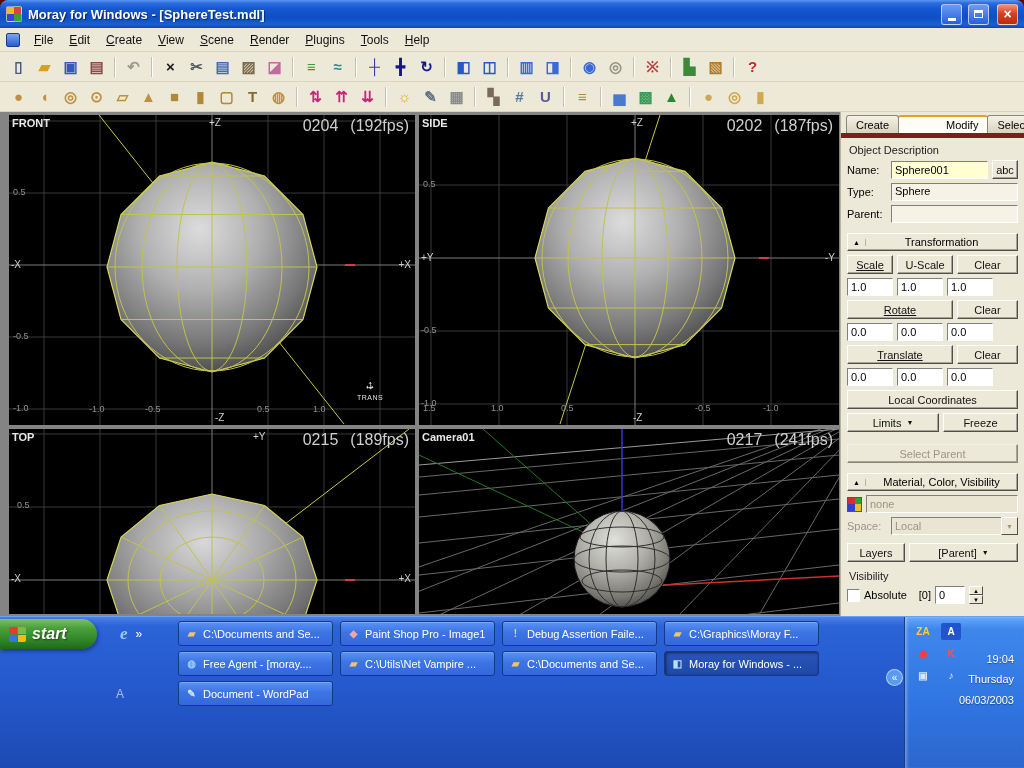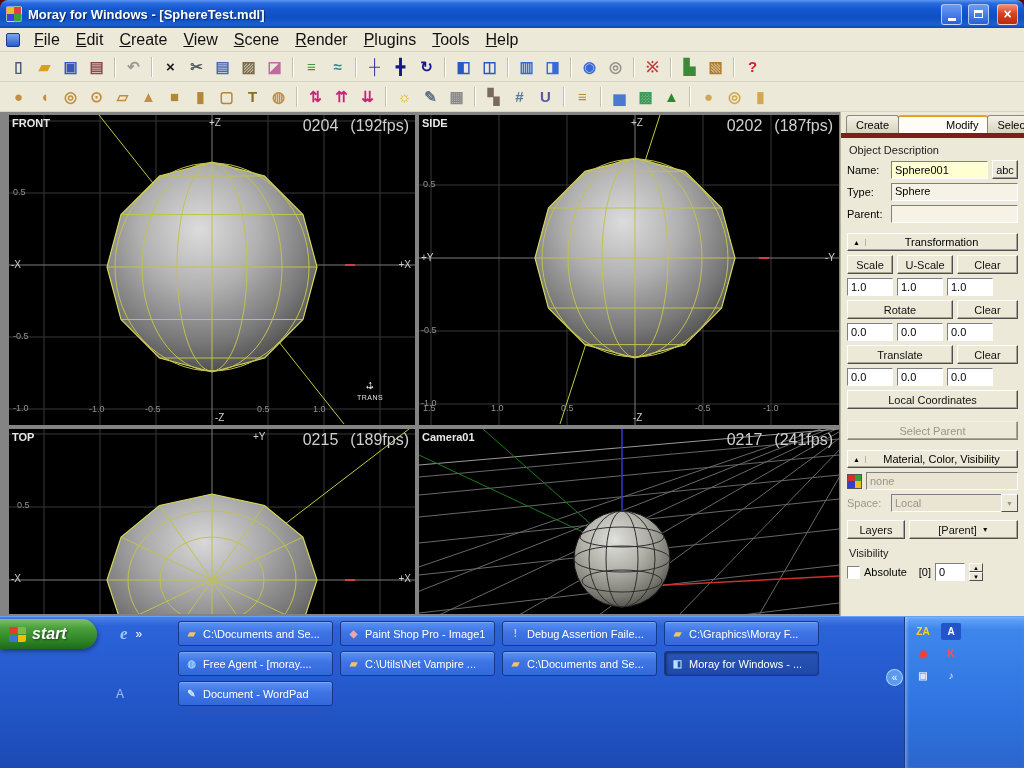--- a/index.html
+++ b/index.html
@@ -15,21 +15,21 @@
     background:conic-gradient(#e04040 0 25%,#3aa03a 25% 50%,#4040e0 50% 75%,#e8c020 75% 100%);border:1px solid #ffffff70;}
   .title-text{flex:1;color:#fff;font-weight:bold;font-size:13px;text-shadow:1px 1px 1px #00000088;white-space:nowrap;overflow:hidden;}
   .wbtn{width:21px;height:21px;border-radius:3px;border:1px solid #ffffff99;display:flex;align-items:center;justify-content:center;color:#fff;flex:none;}
   .wbtn.min,.wbtn.rest{background:linear-gradient(#6a9cf5,#2a60d8);}
   .wbtn.close{background:linear-gradient(#f09078,#d8421f 45%,#b82c10);font-size:14px;font-weight:bold;margin-left:2px;}
   .min-glyph{width:8px;height:3px;background:#fff;margin-top:10px;}
   .rest-glyph{width:9px;height:8px;border:1px solid #fff;border-top-width:3px;}
 
   .menubar{height:24px;background:#ece9d8;display:flex;align-items:center;padding-left:4px;border-bottom:1px solid #d8d4c0;}
   .mdi-icon{width:14px;height:14px;background:linear-gradient(#7aa6ee,#2b5ccc);border:1px solid #1a3c8c;border-radius:2px;margin:0 6px 0 2px;flex:none;}
-  .menu-item{display:inline-block;padding:3px 8px;font-size:16px;background:none;border:none;font-family:inherit;color:#111;}
+  .menu-item{display:inline-block;padding:3px 8px;font-size:12px;background:none;border:none;font-family:inherit;color:#111;}
   .menu-item::first-letter{text-decoration:underline;}
 
   .toolbar{height:30px;background:#ece9d8;display:flex;align-items:center;padding-left:6px;gap:1px;border-bottom:1px solid #d8d4c0;}
   .ticon{width:25px;height:25px;display:inline-flex;align-items:center;justify-content:center;font-size:15px;line-height:1;
     background:transparent;border:1px solid transparent;border-radius:2px;font-family:inherit;font-weight:bold;}
   .tsep{width:2px;height:20px;margin:0 4px;border-left:1px solid #c4c0ac;border-right:1px solid #ffffff;}
 
   
   .workspace{position:absolute;left:0;top:112px;width:840px;height:504px;background:#848484;}
   .viewport{position:absolute;background:#000;overflow:hidden;}
@@ -59,21 +59,21 @@
   .prow{display:flex;align-items:center;gap:4px;margin:4px 6px 0;}
   .lbl{width:40px;flex:none;}
   .lbl.dis,.dis{color:#9a9588;}
   .field{height:18px;border:1px solid;border-color:#808080 #fff #fff #808080;background:#fff;font-size:11px;padding:1px 3px;font-family:inherit;}
   .field.grow{flex:1;min-width:0;}
   .field.yellow{background:#ffffd2;}
   .field.flat{background:#f6f3e6;}
   .field.disfield{background:#e9e5d2;color:#9a9588;display:flex;align-items:center;}
   .btn{height:19px;background:#ece9d8;border:1px solid;border-color:#ffffff #4f4f4f #4f4f4f #ffffff;box-shadow:inset -1px -1px 0 #a8a494;
     font-size:11px;display:inline-flex;align-items:center;justify-content:center;font-family:inherit;padding:0 4px;color:#111;}
-  .btn.u{}
+  .btn.u{text-decoration:underline;}
   .btn.grow{flex:1;}
   .btn.disabled{color:#9a9588;border-color:#f4f2e8 #8a8878 #8a8878 #f4f2e8;}
   .btn .darr{font-size:7px;margin-left:5px;}
   .rollup{display:flex;align-items:center;margin:10px 6px 0;height:18px;background:#ece9d8;border:1px solid;
     border-color:#ffffff #4f4f4f #4f4f4f #ffffff;box-shadow:inset -1px -1px 0 #a8a494;}
   .rollup .arr{width:18px;text-align:center;font-size:7px;border-right:1px solid #b8b4a4;}
   .rollup .ttl{flex:1;text-align:center;}
   input.num{width:46px;}
   .mat-chip{width:15px;height:15px;flex:none;display:grid;grid-template-columns:1fr 1fr;grid-template-rows:1fr 1fr;border:1px solid #555;}
   .mat-chip i:nth-child(1){background:#d03030;}.mat-chip i:nth-child(2){background:#30a030;}
@@ -487,20 +487,27 @@
         <button class="btn grow">Clear</button>
       </div>
       <div class="prow">
         <input class="field num" value="0.0" style="">
         <input class="field num" value="0.0" style="">
         <input class="field num" value="0.0" style="">
       </div>
       <div class="prow">
         <button class="btn grow">Local Coordinates</button>
       </div>
+      <div class="prow">
+        <button class="btn" style="width:92px">
+            <span>Limits</span>
+            <span class="darr">▼</span>
+          </button>
+        <button class="btn grow">Freeze</button>
+      </div>
 
       <div class="prow" style="margin-top:12px">
         <button class="btn grow disabled">Select Parent</button>
       </div>
 
       <div class="rollup">
         <span class="arr">▲</span>
         <span class="ttl">Material, Color, Visibility</span>
       </div>
       <div class="prow">
@@ -603,14 +610,19 @@
   <button class="chev">«</button>
   <div class="tray">
     <div class="tray-icons" id="tray-icons">
         <span class="tray-icon" style="color: rgb(255, 208, 32);">ZA</span>
         <span class="tray-icon" style="color: rgb(255, 255, 255); background: rgb(34, 85, 204);">A</span>
         <span class="tray-icon" style="color: rgb(255, 59, 48);">◉</span>
         <span class="tray-icon" style="color: rgb(255, 80, 64);">K</span>
         <span class="tray-icon" style="color: rgb(216, 228, 248);">▣</span>
         <span class="tray-icon" style="color: rgb(232, 240, 255);">♪</span>
       </div>
+    <div class="clock">
+      <div>19:04</div>
+      <div>Thursday</div>
+      <div>06/03/2003</div>
+    </div>
   </div>
 </div>
 
 </body></html>

